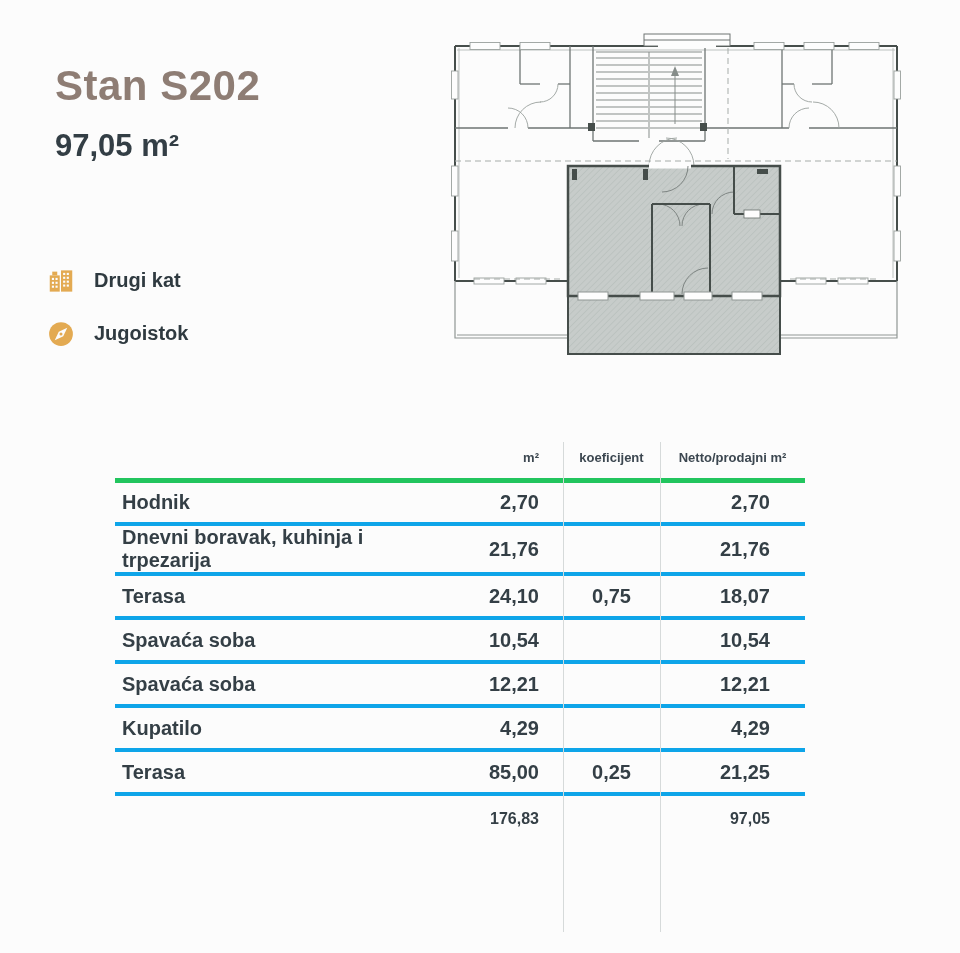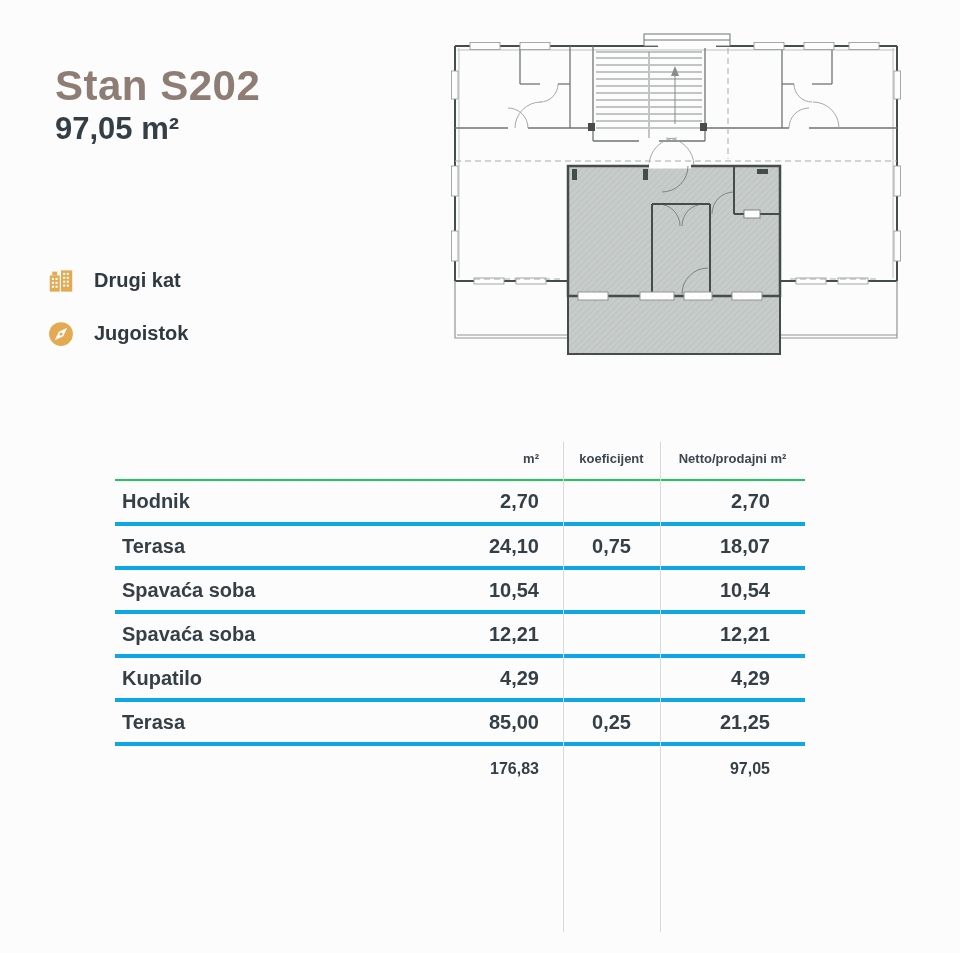--- a/index.html
+++ b/index.html
@@ -11,21 +11,21 @@
     color:#333e45;
     overflow:hidden;
   }
   
   .title {
     position:absolute; left:55px; top:62px;
     font-size:42px; font-weight:700; letter-spacing:.5px;
     color:#8e7d74;
   }
   .area-line {
-    position:absolute; left:55px; top:111px;
+    position:absolute; left:55px; top:128px;
     font-size:31px; font-weight:700; color:#333e45;
   }
   
   .features { position:absolute; left:45px; top:254px; }
   .feature {
     display:flex; align-items:center; height:53px;
   }
   .feature .icon {
     width:32px; height:32px; flex:0 0 32px;
     display:flex; align-items:center; justify-content:center;
@@ -36,21 +36,21 @@
   
   .plan { position:absolute; left:444px; top:26px; width:466px; height:342px; }
   
   .table-wrap { position:absolute; left:115px; top:438px; width:690px; }
   table { border-collapse:collapse; width:690px; table-layout:fixed; }
   col.c-room  { width:330px; }
   col.c-m2    { width:118px; }
   col.c-koef  { width:97px; }
   col.c-netto { width:145px; }
   th { font-size:13px; font-weight:700; color:#3c4750; height:42px; vertical-align:middle; }
-  thead th { border-bottom:2px solid #22c55e; }
+  thead th { border-bottom:5px solid #22c55e; }
   th.h-m2 { text-align:right; padding-right:24px; }
   th.h-koef { text-align:center;margin-left:21px; }
   th.h-netto { text-align:center; }
   tbody td {
     height:44px; vertical-align:middle;
     font-size:20px; font-weight:700; color:#343f46;
     border-bottom:4px solid #0ea5e9;
   }
   td.c-room { text-align:left; padding-left:7px; }
   td.c-m2 { text-align:right; padding-right:24px; }
@@ -291,20 +291,26 @@
       </tr>
     </thead>
     <tbody>
         <tr>
     <td class="c-room">Hodnik</td>
     <td class="c-m2">2,70</td>
     <td class="c-koef"></td>
     <td class="c-netto">2,70</td>
   </tr>
         <tr>
+    <td class="c-room">Dnevni boravak, kuhinja i trpezarija</td>
+    <td class="c-m2">21,76</td>
+    <td class="c-koef"></td>
+    <td class="c-netto">21,76</td>
+  </tr>
+        <tr>
     <td class="c-room">Terasa</td>
     <td class="c-m2">24,10</td>
     <td class="c-koef">0,75</td>
     <td class="c-netto">18,07</td>
   </tr>
         <tr>
     <td class="c-room">Spavaća soba</td>
     <td class="c-m2">10,54</td>
     <td class="c-koef"></td>
     <td class="c-netto">10,54</td>

